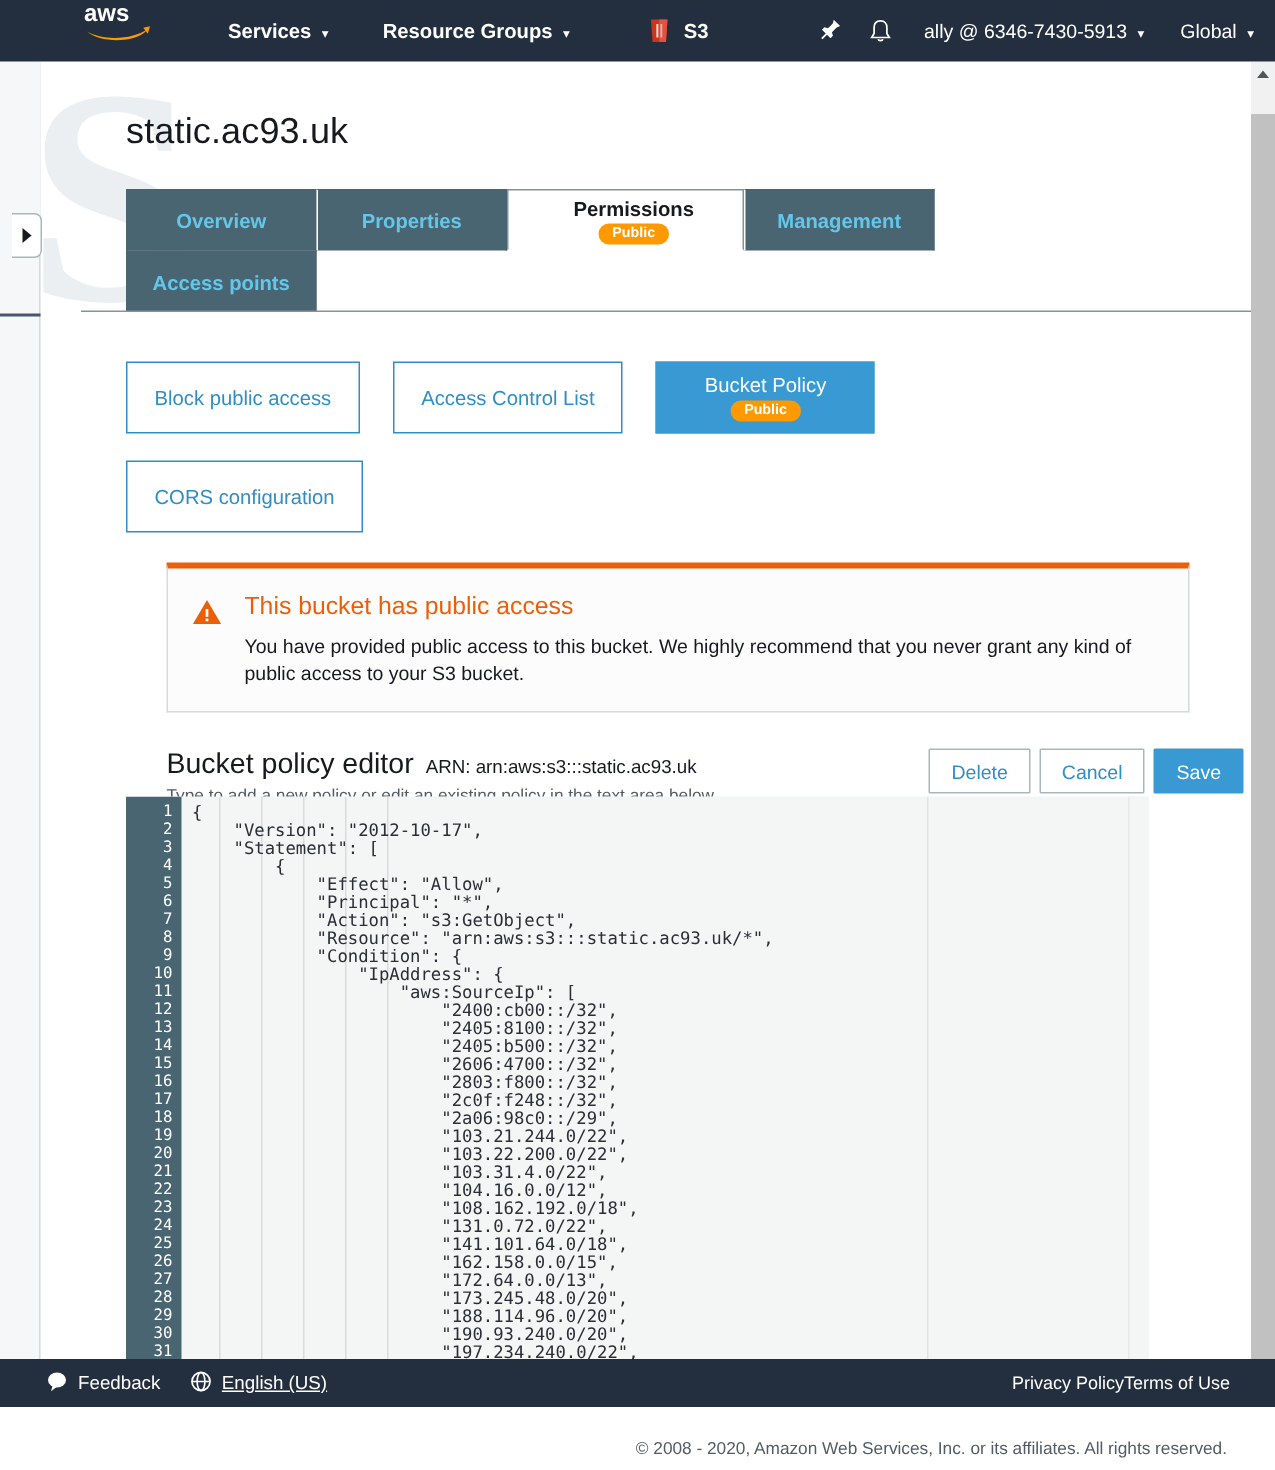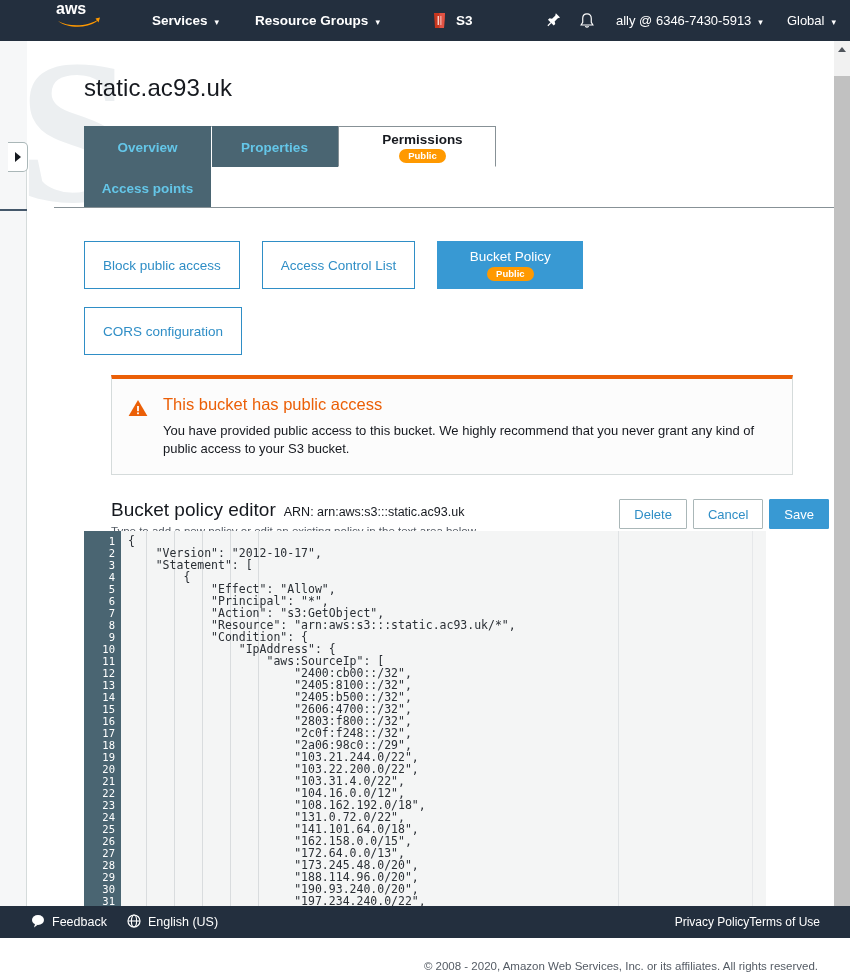--- a/index.html
+++ b/index.html
@@ -159,21 +159,21 @@
   .ed-vtrack { position:absolute; right:0; top:0; width:14px; height:430px; background:#f4f5f5; border-left:1px solid #e6e8ea; }
   .editor-cover { position:absolute; left:616px; top:0; width:66px; height:430px; background:#ffffff; }
 
   
   .footer {
     position: absolute; left: 0; bottom: 42px; width: 850px; height: 32px;
     background: #232f3e; display: flex; align-items: center; color: #ffffff; z-index: 50;
   }
   .f-item { display:flex; align-items:center; gap: 7px; font-size: 12.5px; cursor: pointer; }
   .f-feedback { margin-left: 31px; }
-  .f-lang { margin-left: 20px; }
+  .f-lang { margin-left: 20px; text-decoration: underline; }
   .f-right { margin-left: auto; display:flex; padding-right: 30px; }
   .f-link { font-size: 12px; color: #ffffff; cursor: pointer; }
   .copyright {
     position: absolute; left: 0; bottom: 8px; width: 850px; text-align: right;
     padding-right: 32px; font-size: 11.5px; color: #545b64; z-index: 50;
   }
 </style>
 </head>
 <body>
 
@@ -266,20 +266,23 @@
       <div class="tabs">
         <div class="tab">
           <span>Overview</span>
         </div>
         <div class="tab">
           <span>Properties</span>
         </div>
         <div class="tab active wide">
           <span>Permissions</span>
           <span class="tab-badge">Public</span>
+        </div>
+        <div class="tab">
+          <span>Management</span>
         </div>
         <div class="tab-row2">
           <div class="tab">
             <span>Access points</span>
           </div>
         </div>
       </div>
       <div class="tabs-rule"></div>
 
       <div class="subnav">

